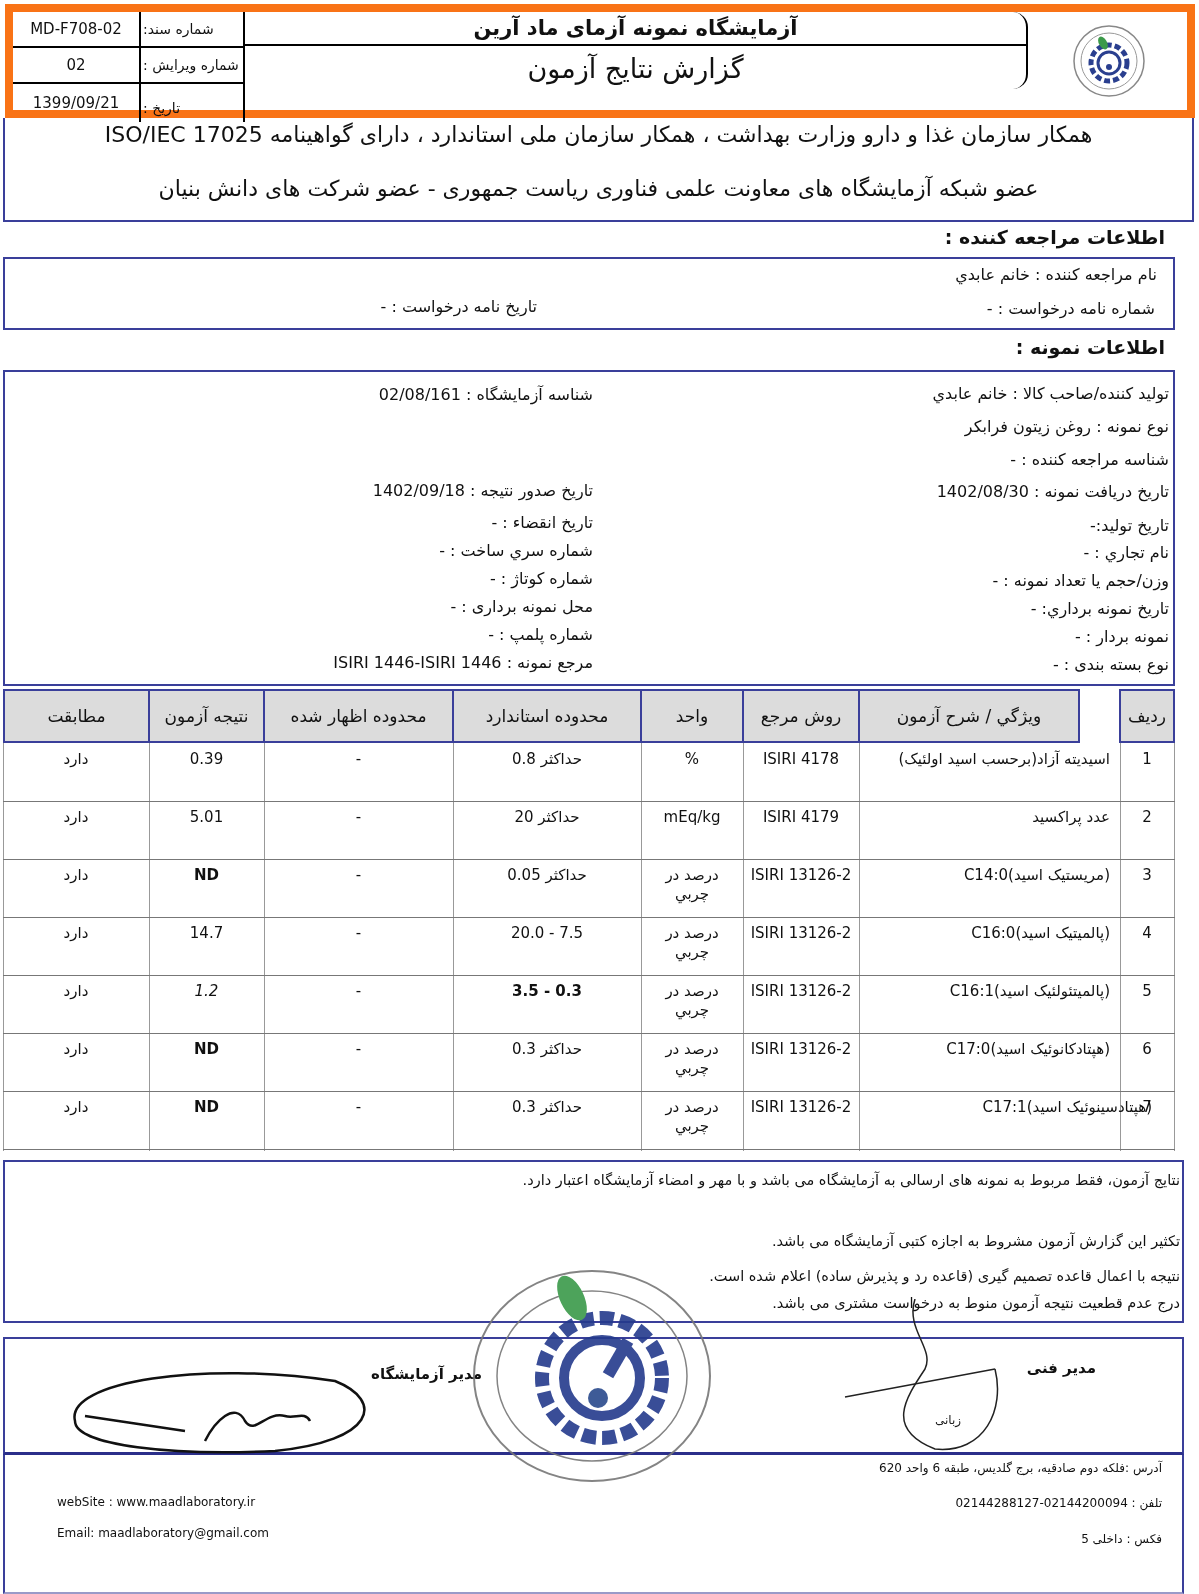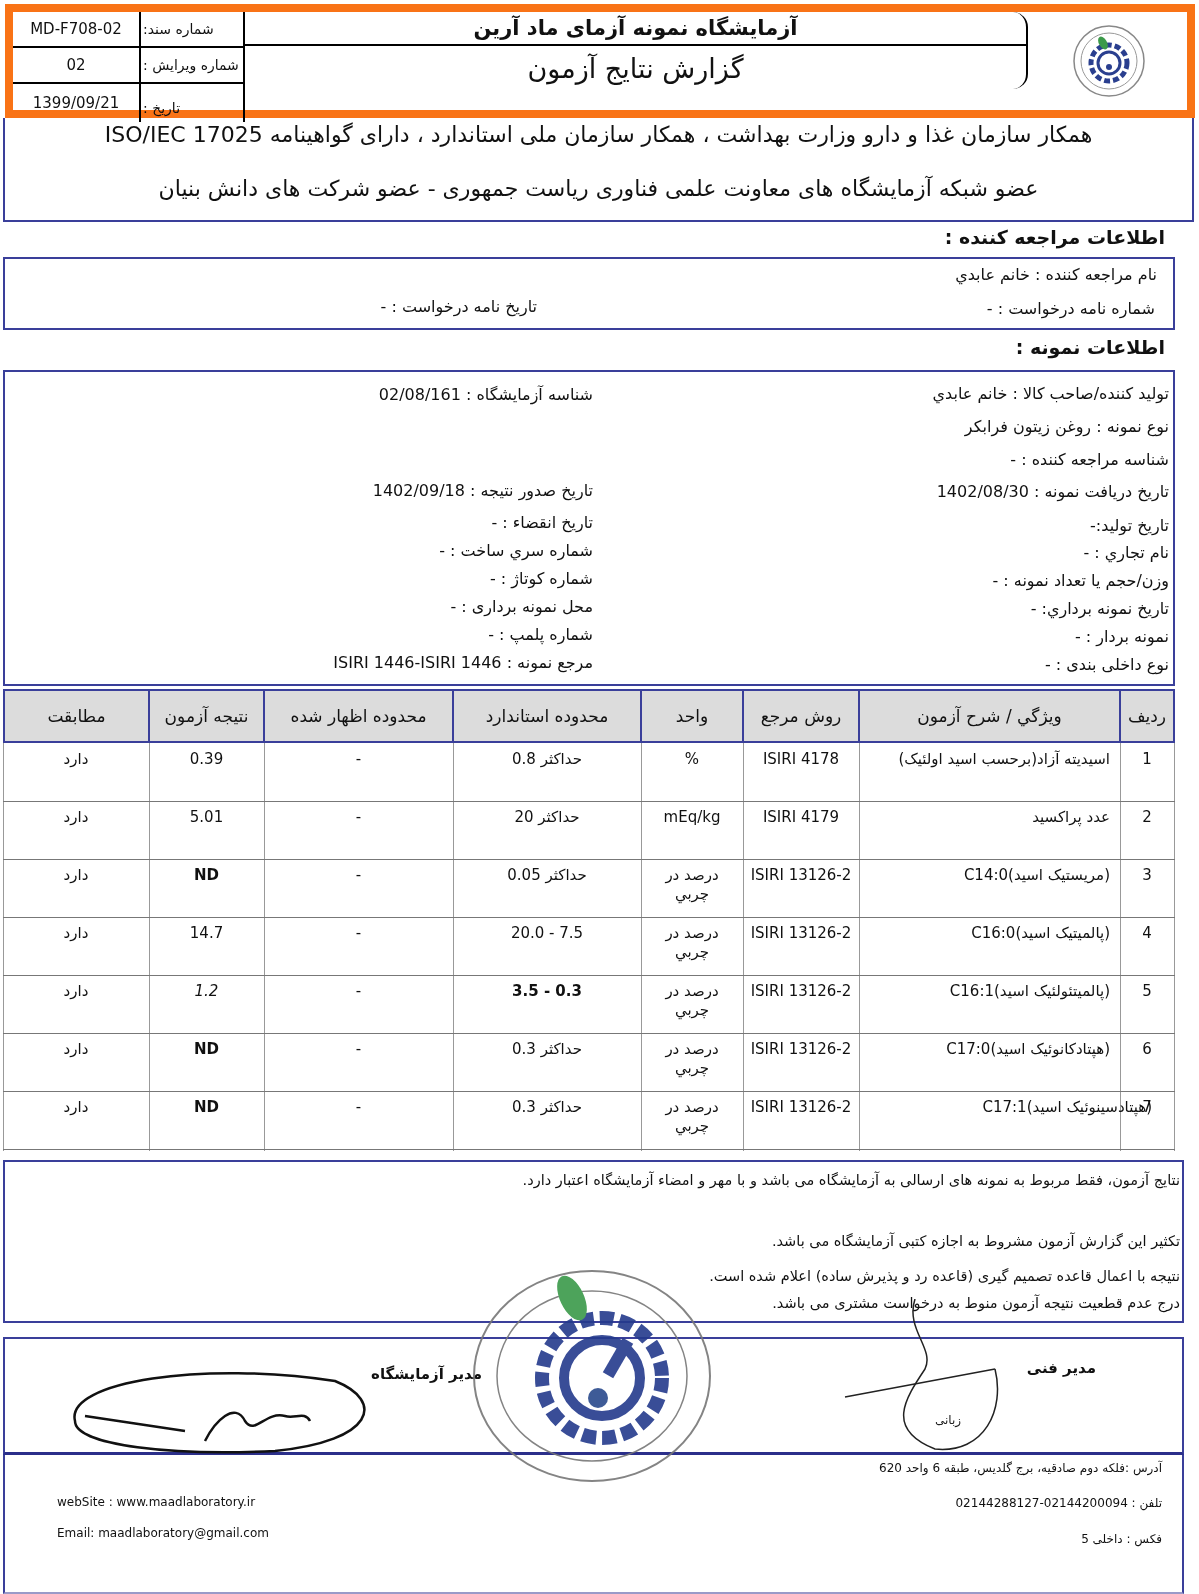--- a/index.html
+++ b/index.html
@@ -94,35 +94,35 @@
 <div class="box" style="top:370px;height:316px">
   <div class="field" style="right:4px;top:12px">توليد كننده/صاحب كالا :  خانم عابدي</div>
   <div class="field" style="right:4px;top:45px">نوع نمونه : روغن زیتون فرابکر</div>
   <div class="field" style="right:4px;top:78px">شناسه مراجعه كننده :  -</div>
   <div class="field" style="right:4px;top:110px">تاريخ دريافت نمونه : 1402/08/30</div>
   <div class="field" style="right:4px;top:144px">تاريخ توليد:-</div>
   <div class="field" style="right:4px;top:171px">نام تجاري :        -</div>
   <div class="field" style="right:4px;top:199px">وزن/حجم يا تعداد نمونه : -</div>
   <div class="field" style="right:4px;top:227px">تاريخ نمونه برداري: -</div>
   <div class="field" style="right:4px;top:255px">نمونه بردار : -</div>
-  <div class="field" style="right:4px;top:283px">نوع داخلی بندی : -</div>
+  <div class="field" style="right:4px;top:283px">نوع بسته بندی : -</div>
 
   <div class="field" style="right:580px;top:13px">شناسه آزمایشگاه :    02/08/161</div>
   <div class="field" style="right:580px;top:109px">تاريخ صدور نتيجه :    1402/09/18</div>
   <div class="field" style="right:580px;top:141px">تاريخ انقضاء :  -</div>
   <div class="field" style="right:580px;top:169px">شماره سري ساخت : -</div>
   <div class="field" style="right:580px;top:197px">شماره كوتاژ  :  -</div>
   <div class="field" style="right:580px;top:225px">محل نمونه برداری  :  -</div>
   <div class="field" style="right:580px;top:253px">شماره پلمپ : -</div>
   <div class="field" style="right:580px;top:281px">مرجع نمونه : ISIRI 1446-ISIRI 1446</div>
 </div>
 
 <div class="tbl">
   <div class="th" style="left:1116px;width:56px">رديف</div>
-  <div class="th" style="left:855px;width:263px">ويژگي / شرح آزمون</div>
+  <div class="th" style="left:855px;width:222px">ويژگي / شرح آزمون</div>
   <div class="th" style="left:739px;width:118px">روش مرجع</div>
   <div class="th" style="left:637px;width:104px">واحد</div>
   <div class="th" style="left:449px;width:190px">محدوده استاندارد</div>
   <div class="th" style="left:260px;width:191px">محدوده اظهار شده</div>
   <div class="th" style="left:145px;width:117px">نتيجه آزمون</div>
   <div class="th" style="left:0;width:147px">مطابقت</div>
 
   <div class="vline" style="left:0"></div>
   <div class="vline" style="left:146px"></div>
   <div class="vline" style="left:261px"></div>

